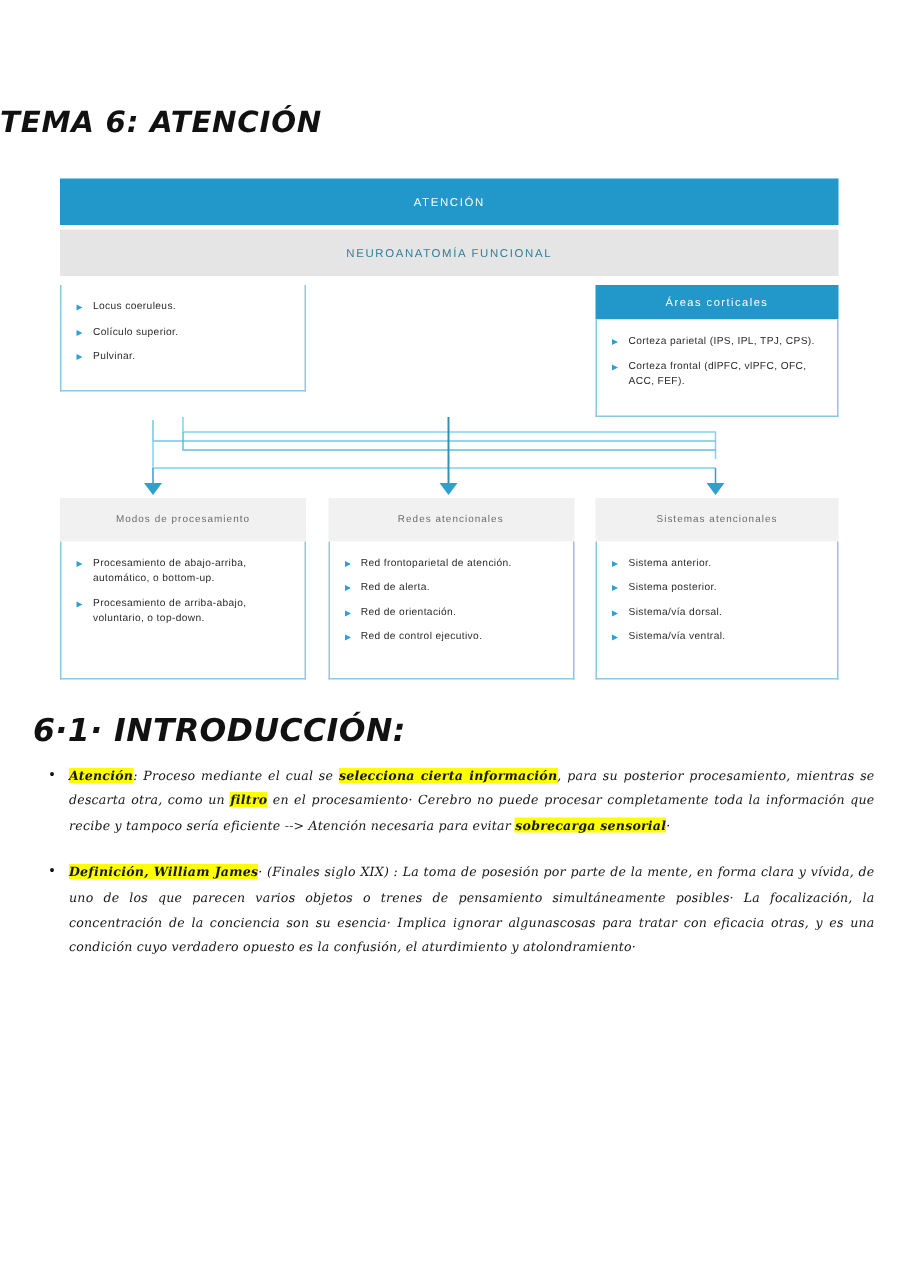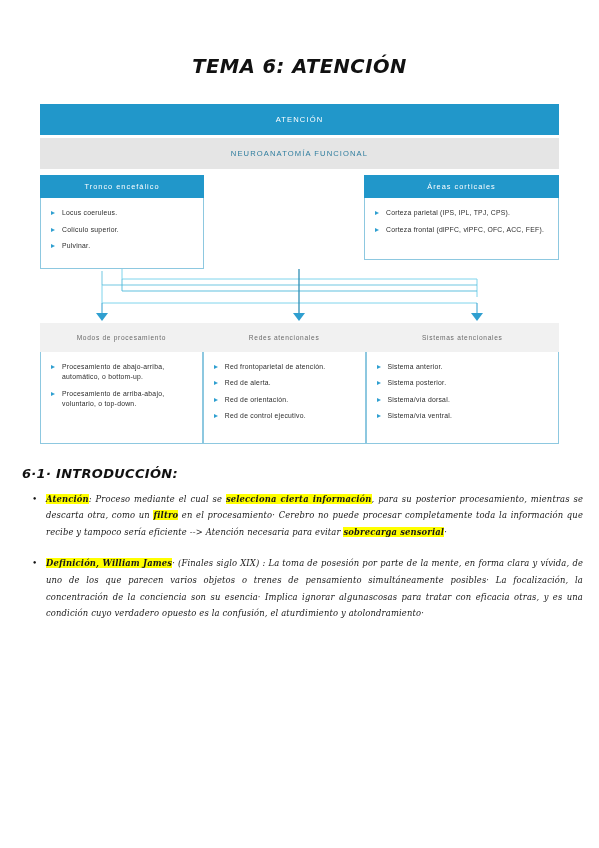--- a/index.html
+++ b/index.html
@@ -7,29 +7,29 @@
     width:599px;height:848px;
     background:#ffffff;
     font-family:"Liberation Sans", sans-serif;
     color:#1a1a1a;
     overflow:hidden;
   }
   .page{position:relative;width:599px;height:848px;box-sizing:border-box;}
 
   
   .doc-title{
-    text-align:center;
+    text-align:left;
     font-family:"DejaVu Sans", sans-serif;
     font-weight:bold;
     font-style:italic;
     font-size:19.5px;
     letter-spacing:.5px;
     color:#111;
     margin:0;
-    padding-top:55px;
+    padding-top:70px;
   }
 
   
   .diagram{
     position:relative;
     margin:26px 40px 0 40px;
     width:519px;
   }
   .bar{
     box-sizing:border-box;
@@ -42,21 +42,21 @@
   .bar-blue{background:#2197ca;color:#ffffff;}
   .bar-gray{background:#e5e5e5;color:#2f7d9e;margin-top:3px;}
 
   .row{
     display:flex;
     justify-content:space-between;
     width:519px;
     margin-top:6px;
   }
   .col{width:164px;box-sizing:border-box;}
-  .col.wide{width:195px;}
+  .col.wide{width:162px;}
 
   .chead{
     box-sizing:border-box;
     background:#2197ca;
     color:#ffffff;
     text-align:center;
     font-size:7.4px;
     letter-spacing:1px;
     padding:7px 2px;
   }
@@ -103,21 +103,21 @@
   
   .connectors{position:relative;width:519px;height:54px;}
   .connectors svg{position:absolute;left:0;top:0;}
 
   
   .section-head{
     margin:22px 0 4px 22px;
     font-family:"DejaVu Sans", sans-serif;
     font-weight:bold;
     font-style:italic;
-    font-size:13px;
+    font-size:21px;
     color:#111;
     letter-spacing:.3px;
   }
   .bullets{margin:10px 0 0 0;padding:0;list-style:none;}
   .bullets > li{
     position:relative;
     margin:0 16px 14px 46px;
     font-family:"DejaVu Serif", serif;
     font-style:italic;
     font-size:8.4px;
@@ -144,21 +144,20 @@
 
   <h1 class="doc-title">TEMA 6: ATENCIÓN</h1>
 
   <div class="diagram">
 
     <div class="bar bar-blue">ATENCIÓN</div>
     <div class="bar bar-gray">NEUROANATOMÍA FUNCIONAL</div>
 
     <div class="row">
       <div class="col">
-        <div class="chead">Tronco encefálico</div>
         <div class="cbody">
           <ul class="blist">
             <li>Locus coeruleus.</li>
             <li>Colículo superior.</li>
             <li>Pulvinar.</li>
           </ul>
         </div>
       </div>
 
 

